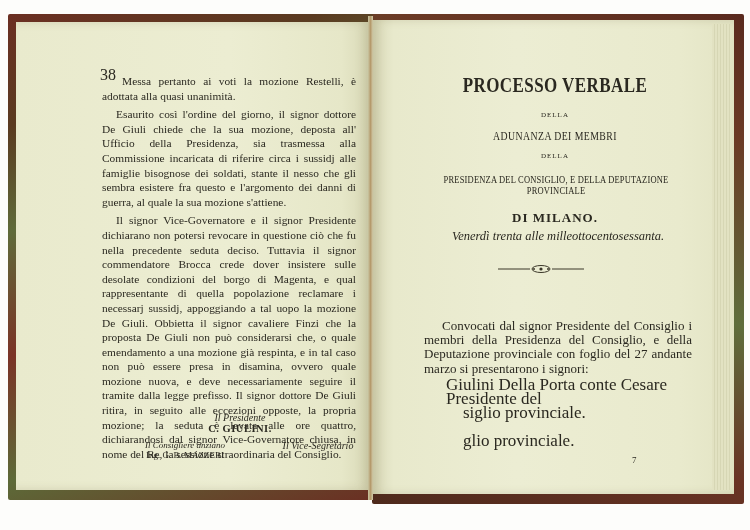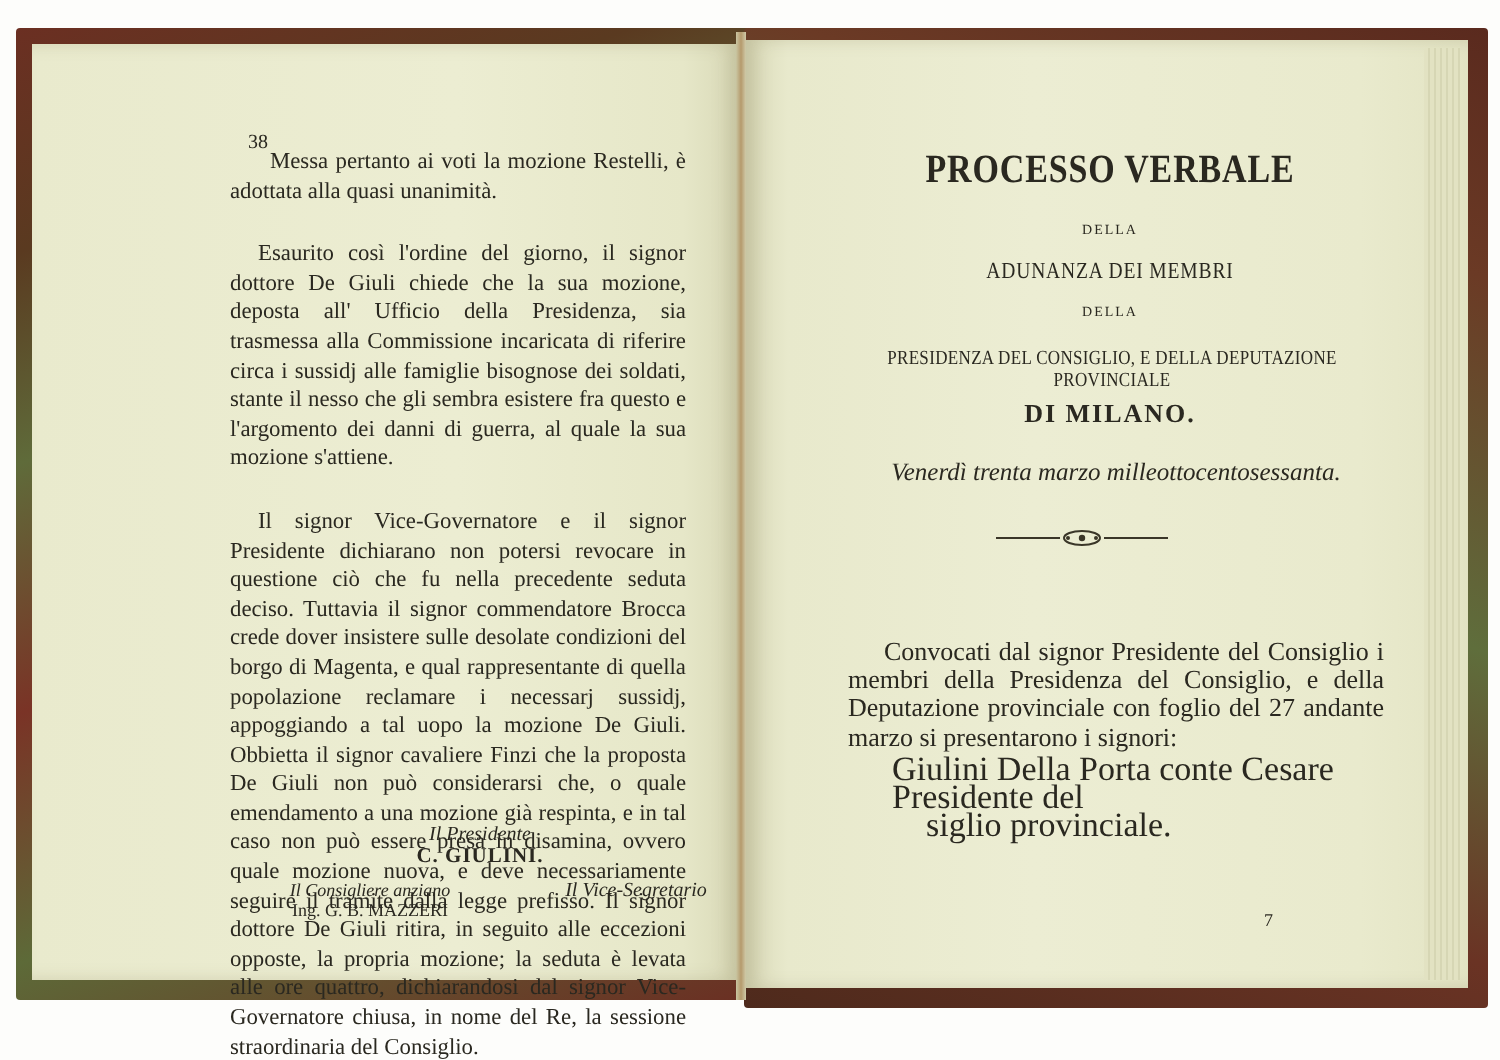--- a/index.html
+++ b/index.html
@@ -35,22 +35,22 @@
   }
   .page-edges {
     position:absolute; left:712px; top:24px; width:18px; height:466px;
     background:repeating-linear-gradient(90deg,#e2e2c2 0 2px,#d6d6b4 2px 3px);
   }
   .gutter {
     position:absolute; left:368px; top:16px; width:5px; height:484px;
     background:linear-gradient(90deg,#c9c6a2,#b59a6c,#cfcaa8);
   }
   .lt { position:absolute; left:98px; top:68px; width:262px; font-size:11.4px; line-height:14.6px; text-align:justify; }
-  .lt p { margin:17px; text-indent:14px; }
-  .pagenum-left { position:absolute; left:124px; top:66px; font-size:10px; }
+  .lt p { margin:4px; text-indent:14px; }
+  .pagenum-left { position:absolute; left:100px; top:66px; font-size:16px; }
 
   .sig { position:absolute; font-size:10px; text-align:center; }
   .sig i { font-style:italic; }
   .sig .name { font-weight:bold; font-size:10.5px; letter-spacing:0.5px; }
   .sig .small { font-size:9px; }
 
   .rt { position:absolute; left:410px; width:290px; text-align:center; }
   .title1 { top:74px; font-size:20px; font-weight:bold; letter-spacing:0.5px; transform:scaleX(0.85); }
   .della { font-size:7px; letter-spacing:1px; }
   .h2 { font-size:11.5px; letter-spacing:0.5px; transform:scaleX(0.85); }
@@ -91,22 +91,22 @@
 </div>
 <div class="sig" style="left:268px;top:440px;width:100px;">
   <div><i>Il Vice-Segretario</i></div>
 </div>
 
 <div class="rt title1">PROCESSO VERBALE</div>
 <div class="rt della" style="top:111px">DELLA</div>
 <div class="rt h2" style="top:130px">ADUNANZA DEI MEMBRI</div>
 <div class="rt della" style="top:152px">DELLA</div>
 <div class="rt h3" style="top:174px;left:396px;width:320px">PRESIDENZA DEL CONSIGLIO, E DELLA DEPUTAZIONE PROVINCIALE</div>
-<div class="rt h4" style="top:199px">DI MILANO.</div>
-<div class="rt date" style="top:229px;left:418px;width:280px">Venerdì trenta marzo milleottocentosessanta.</div>
+<div class="rt h4" style="top:210px">DI MILANO.</div>
+<div class="rt date" style="top:229px;left:418px;width:280px">Venerdì trenta alle milleottocentosessanta.</div>
 
 <svg class="ornament" viewBox="0 0 86 10">
   <line x1="0" y1="5" x2="32" y2="5" stroke="#3a3628" stroke-width="1"></line>
   <line x1="54" y1="5" x2="86" y2="5" stroke="#3a3628" stroke-width="1"></line>
   <ellipse cx="43" cy="5" rx="9" ry="3.5" fill="none" stroke="#3a3628" stroke-width="1"></ellipse>
   <circle cx="43" cy="5" r="1.6" fill="#3a3628"></circle>
   <circle cx="36" cy="5" r="1" fill="#3a3628"></circle>
   <circle cx="50" cy="5" r="1" fill="#3a3628"></circle>
 </svg>
 
@@ -114,15 +114,16 @@
   <p>Convocati dal signor Presidente del Consiglio i membri della Presidenza del Consiglio, e della Deputazione provinciale con foglio del 27 andante marzo si presentarono i signori:</p>
 </div>
 
 <div class="att" style="top:378px">
   <span>Giulini Della Porta conte Cesare Presidente del</span>
 </div>
 <div class="att" style="top:406px;left:449px">
   <span class="cont">siglio provinciale.</span>
 </div>
 <div class="att" style="top:434px;left:449px">
+  <span class="cont">glio provinciale.</span>
 </div>
 
 <div class="pagenum-right">7</div>
 
 </body></html>

